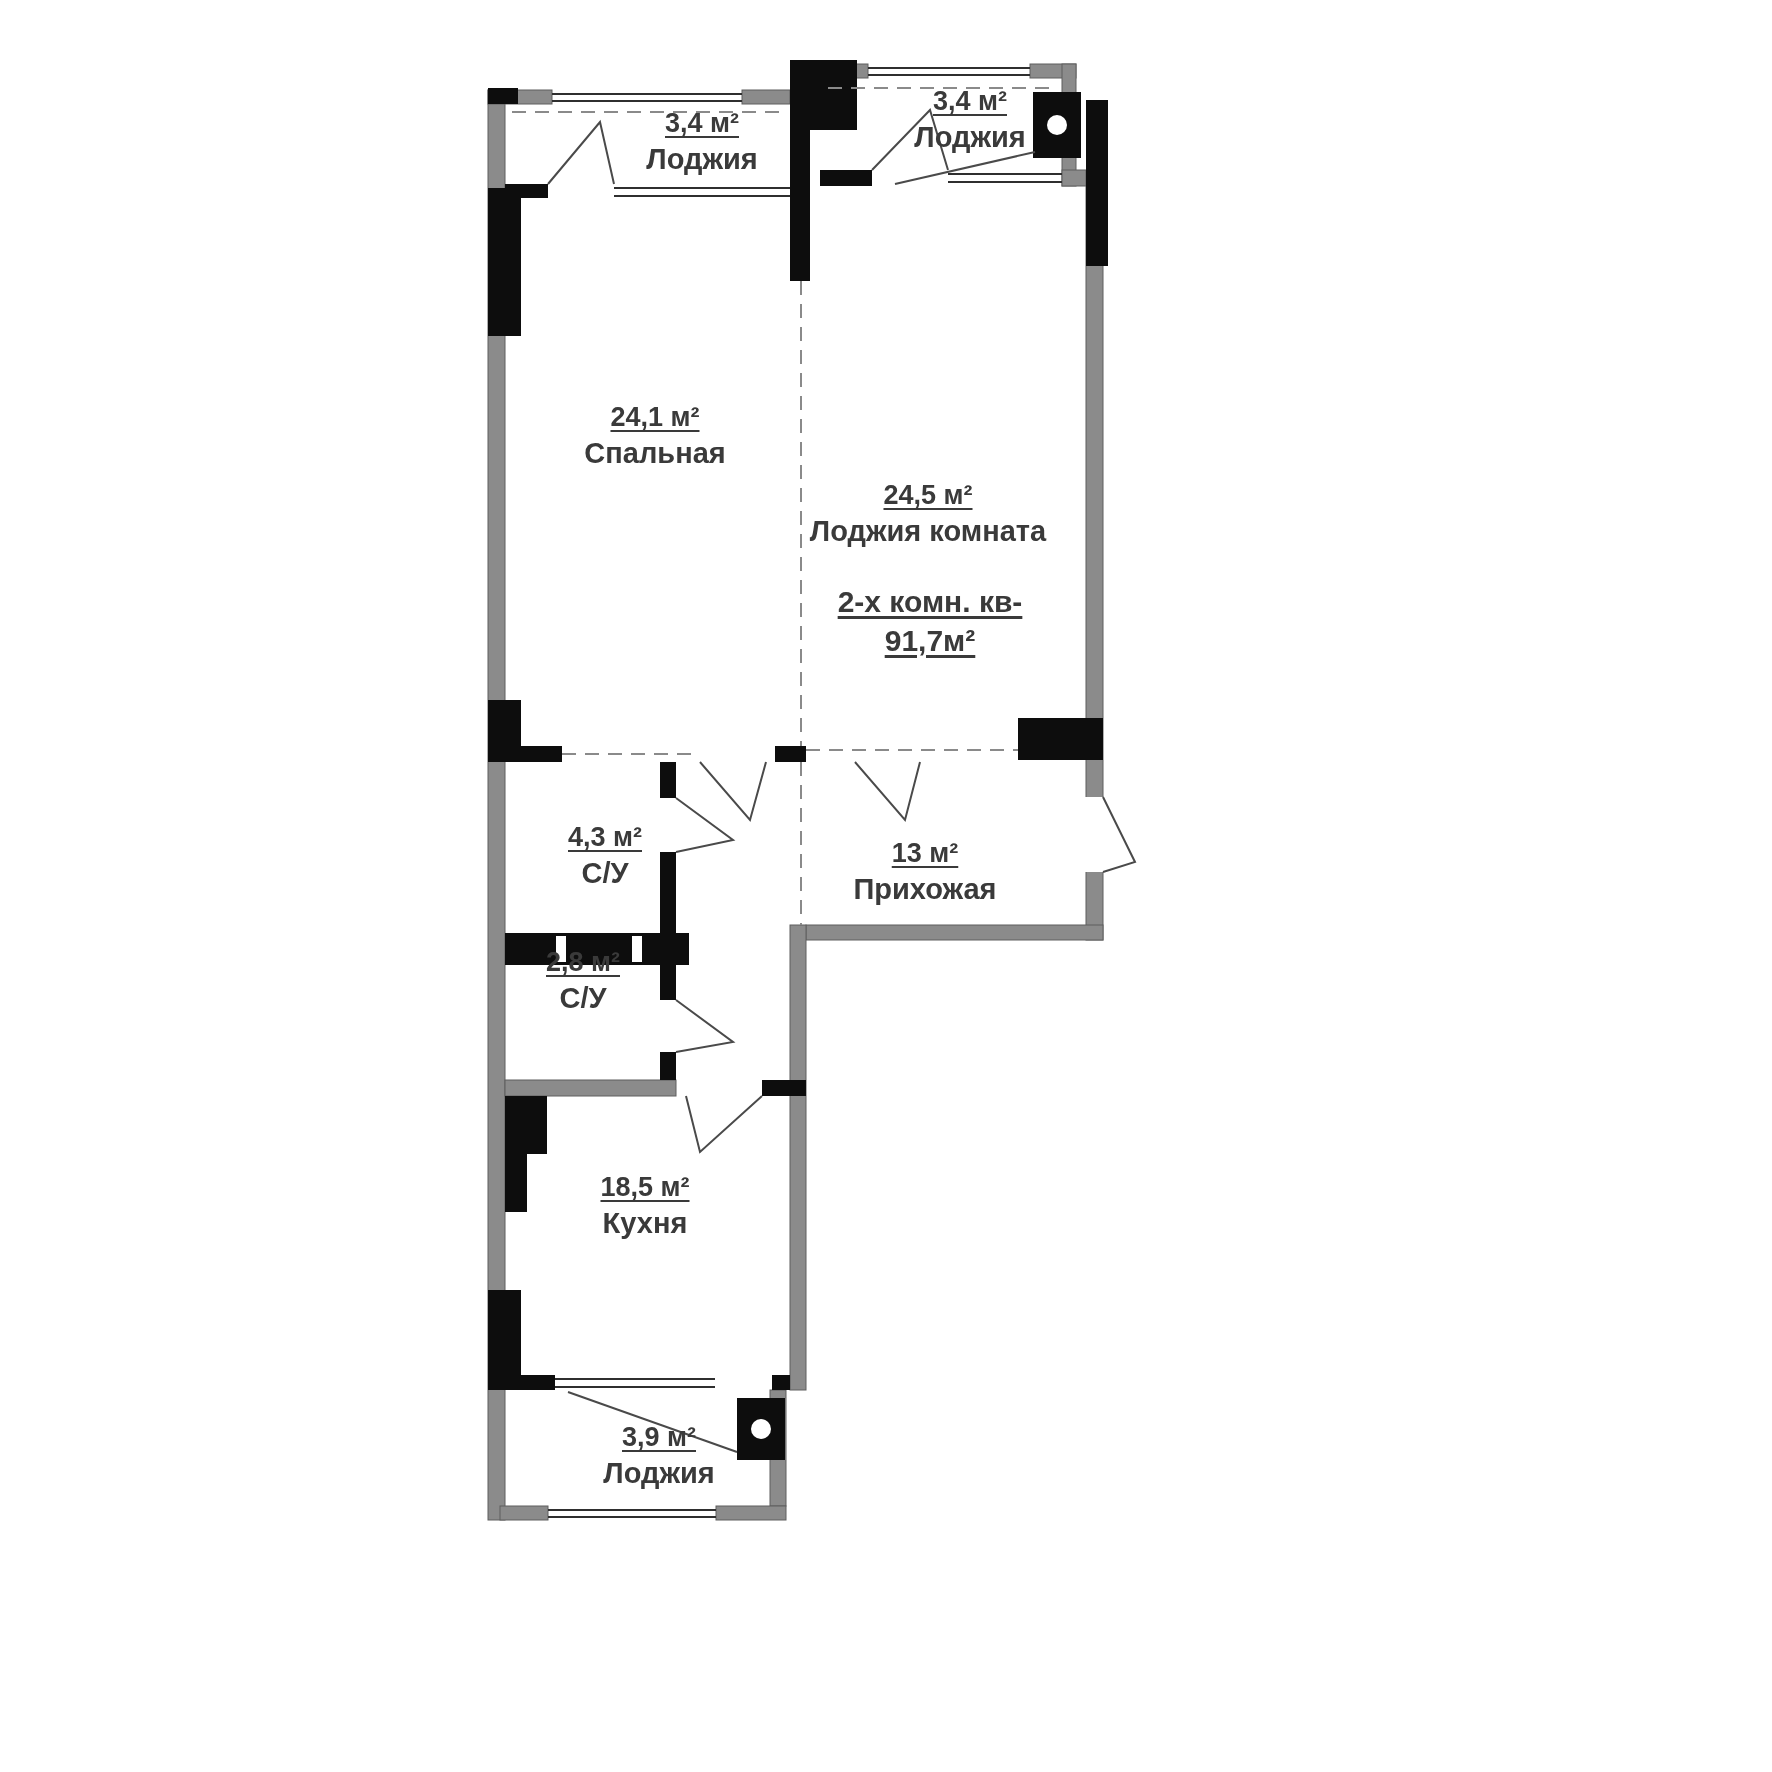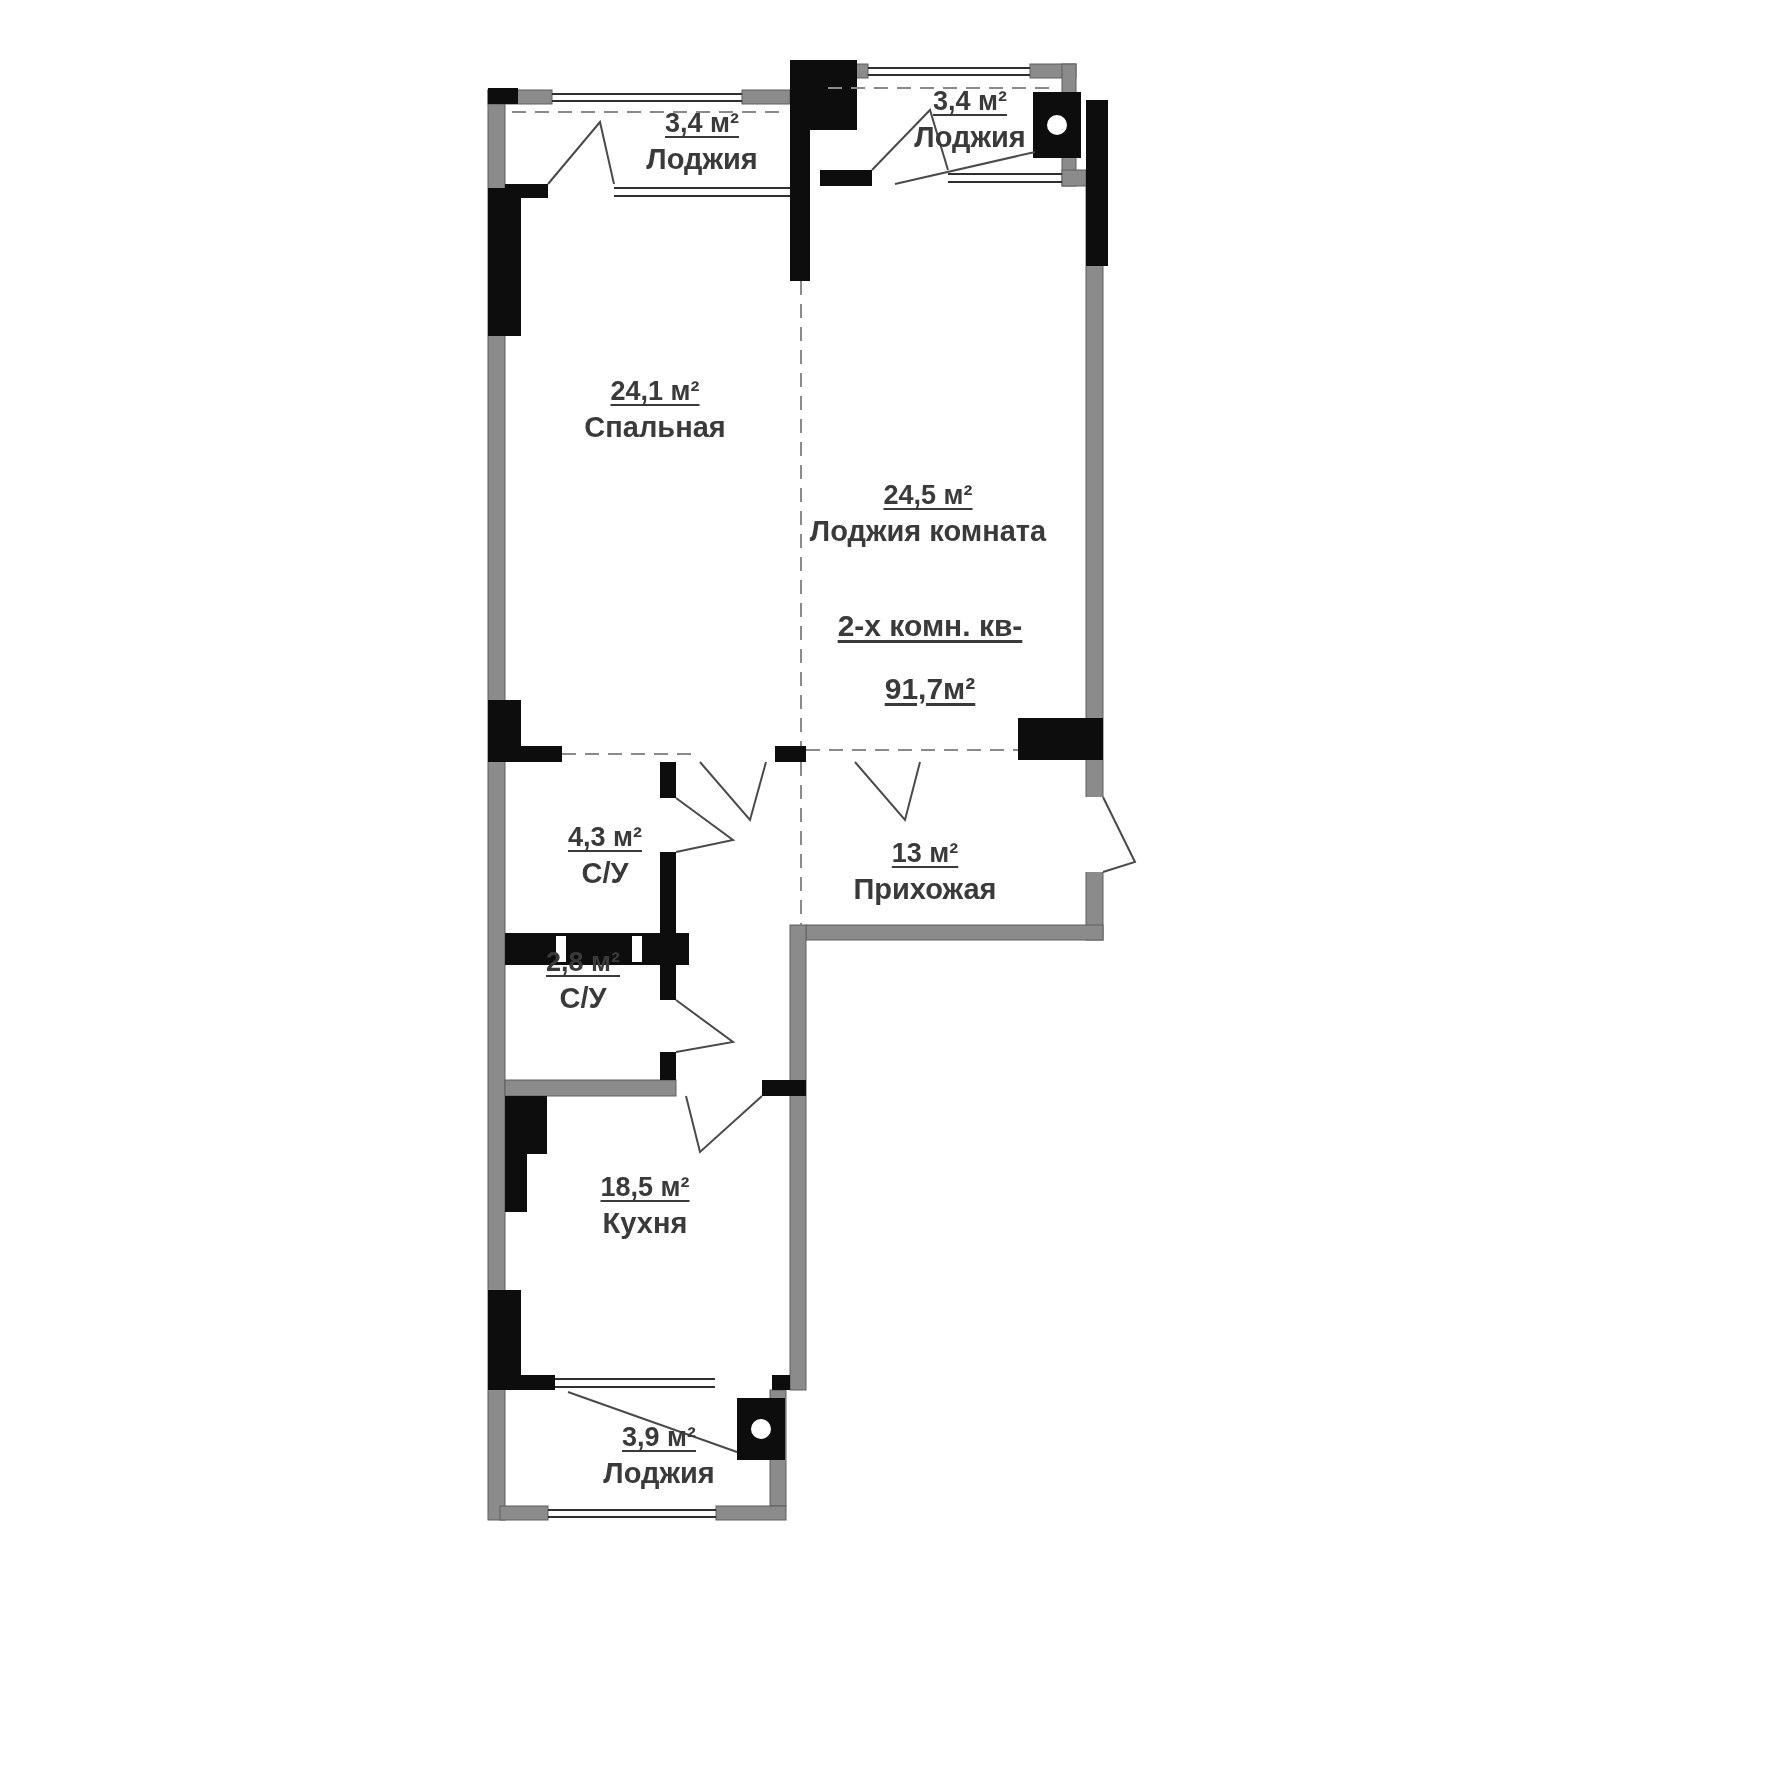--- a/index.html
+++ b/index.html
@@ -12,21 +12,21 @@
     position:absolute;transform:translateX(-50%);text-align:center;
     color:#3a3a3a;white-space:nowrap;
   }
   .room-label .area{
     font-size:27px;font-weight:bold;
     text-decoration:underline;text-underline-offset:4px;
   }
   .room-label .rname{font-size:29px;font-weight:bold;margin-top:4px}
   .summary .sline{
     font-size:30px;font-weight:bold;line-height:1.3;
-    text-decoration:underline;text-underline-offset:4px;margin-top:24px;
+    text-decoration:underline;text-underline-offset:4px;
   }
 </style>
 </head>
 <body>
 
 <div class="canvas">
 
   <svg width="1772" height="1772" viewBox="0 0 1772 1772">
 
     <g fill="#8b8b8b" stroke="#5e5e5e" stroke-width="1">
@@ -119,21 +119,21 @@
   <div class="room-label" style="left:702px;top:108px">
     <div class="area">3,4 м²</div>
     <div class="rname">Лоджия</div>
   </div>
 
   <div class="room-label" style="left:970px;top:86px">
     <div class="area">3,4 м²</div>
     <div class="rname">Лоджия</div>
   </div>
 
-  <div class="room-label" style="left:655px;top:376px">
+  <div class="room-label" style="left:655px;top:402px">
     <div class="area">24,1 м²</div>
     <div class="rname">Спальная</div>
   </div>
 
   <div class="room-label" style="left:928px;top:480px">
     <div class="area">24,5 м²</div>
     <div class="rname">Лоджия комната</div>
   </div>
 
   <div class="room-label summary" style="left:930px;top:582px">

